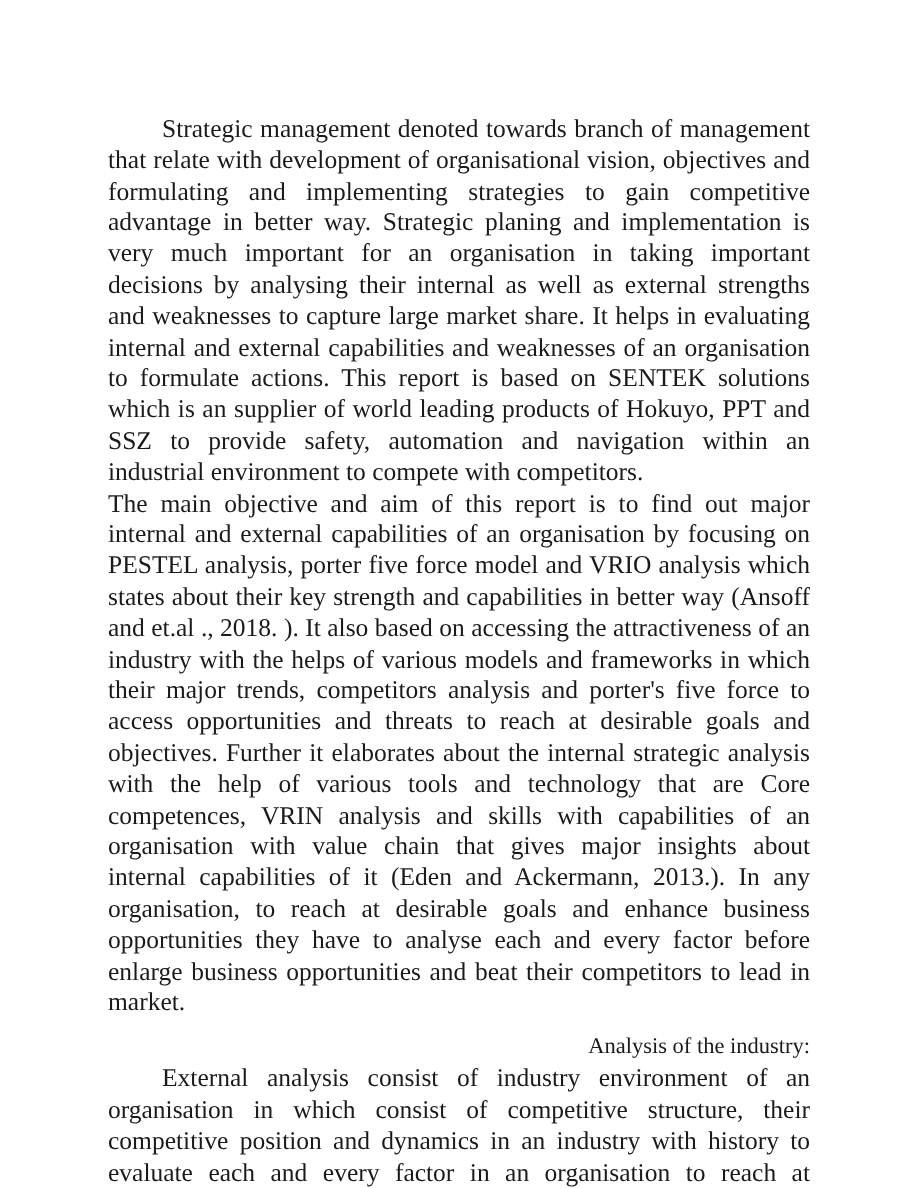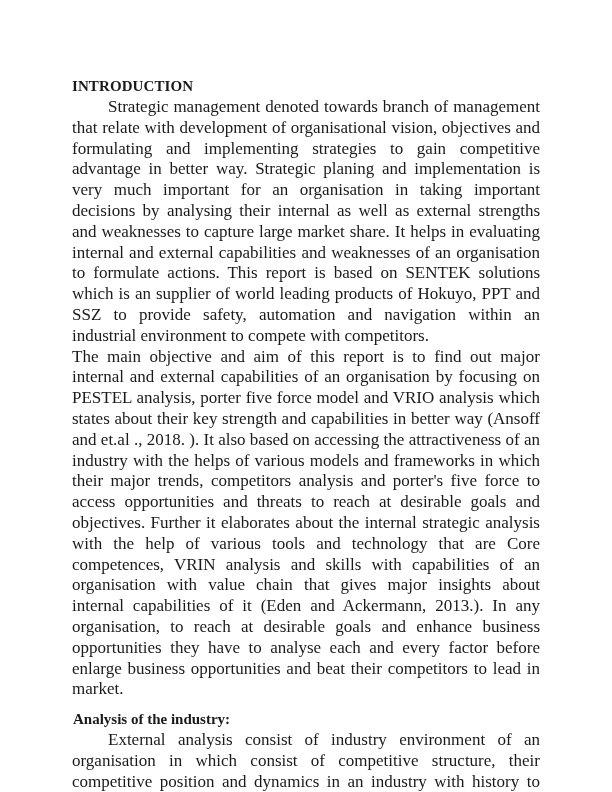--- a/index.html
+++ b/index.html
@@ -23,37 +23,37 @@
     }
     h1.section-heading {
       font-size: 15px;
       font-weight: bold;
       margin: 0 0 1px 0;
       line-height: 20px;
       letter-spacing: 0.1px;
     }
     h2.section-heading {
       font-size: 15px;
-      font-weight: bold;
-      margin: 9px 0 1px 1px;
+      font-weight: normal;
+      margin: 9px 0 1px 12px;
       line-height: 20px;
+      text-align: right;
     }
     p.para {
       margin: 0;
       font-size: 17px;
       line-height: 20.8px;
       text-align: justify;
     }
     p.indent {
       text-indent: 36px;
     }
   </style>
 </head>
 <body>
 
 <div class="page">
-  <h1 class="section-heading">INTRODUCTION</h1>
   <p class="para indent">Strategic management denoted towards branch of management that relate with development of organisational vision, objectives and formulating and implementing strategies to gain competitive advantage in better way. Strategic planing and implementation is very much important for an organisation in taking important decisions by analysing their internal as well as external strengths and weaknesses to capture large market share. It helps in evaluating internal and external capabilities and weaknesses of an organisation to formulate actions. This report is based on SENTEK solutions which is an supplier of world leading products of Hokuyo, PPT and SSZ to provide safety, automation and navigation within an industrial environment to compete with competitors.</p>
   <p class="para">The main objective and aim of this report  is to find out major internal and external capabilities of an organisation by focusing on PESTEL analysis, porter five force model and VRIO analysis which states about their key strength and capabilities in better way (Ansoff  and et.al ., 2018. ). It also based on accessing the attractiveness of an industry with the helps of various models and frameworks in which their major trends, competitors analysis and porter's five force to access opportunities and threats to reach at desirable goals and objectives. Further it elaborates about the internal strategic analysis with the help of various tools and technology that are Core competences, VRIN analysis and skills with capabilities of an organisation with value chain that gives major insights about internal capabilities of it (Eden  and Ackermann,  2013.). In any organisation, to reach at desirable goals and enhance business opportunities they have to analyse each and every factor before enlarge business opportunities and beat their competitors to lead in market.</p>
 
   <h2 class="section-heading">Analysis of the industry:</h2>
   <p class="para indent">External analysis consist of industry environment of an organisation in which consist of competitive structure, their competitive position and dynamics in an industry with history to evaluate each and every factor in an organisation to reach at organisational goals and objectives. With the help of external analysis it helps in identification of strength and weaknesses of an particular organisation ( rynas  and Mellahi,  2015..). In that report focuses on identifying  the internal analysis of an organisation they have to use PESTEL with that organisation can be able to reach at trends and key drivers of change. Along with by accessing Porter's five force model</p>
 </div>
 
 </body></html>

